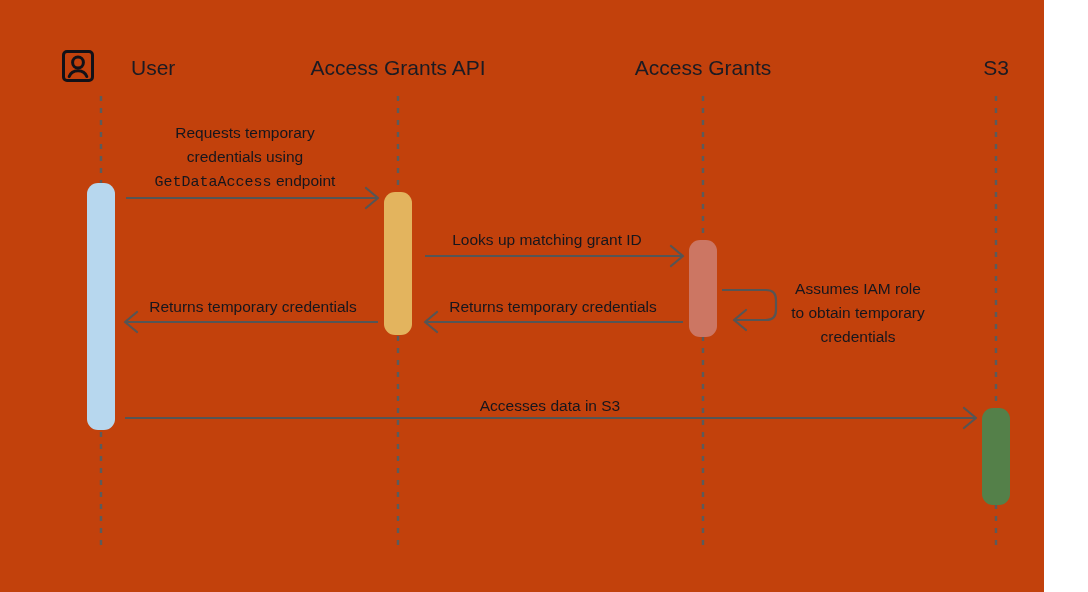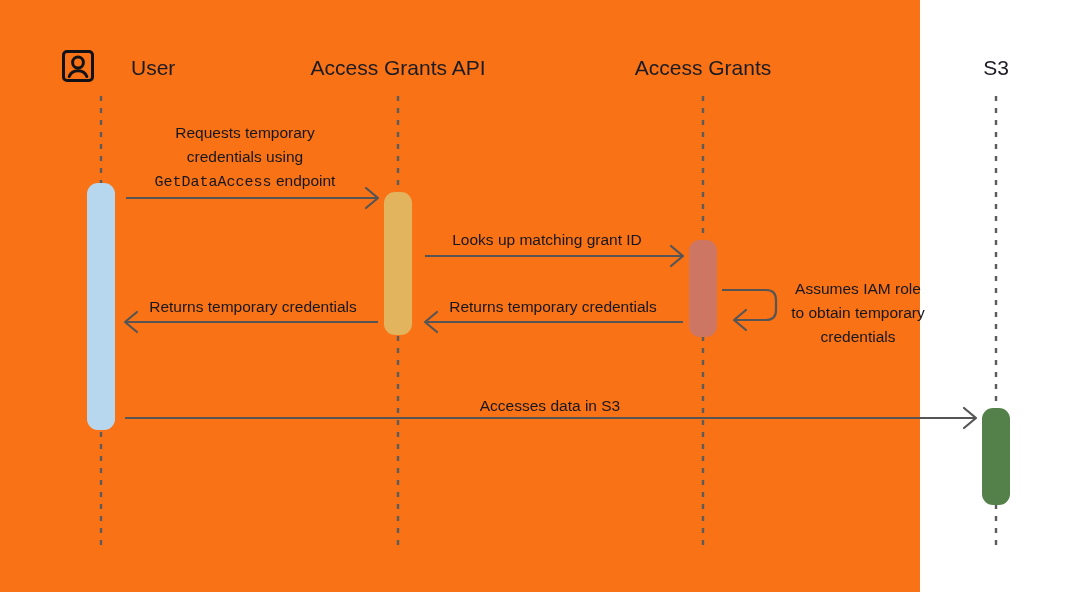--- a/index.html
+++ b/index.html
@@ -9,23 +9,23 @@
   }
   body {
     width: 1088px;
     height: 592px;
     font-family: "Liberation Sans", sans-serif;
     color: #1b1b23;
     overflow: hidden;
   }
   #diagram-root {
     position: relative;
-    width: 920px;
+    width: 1044px;
     height: 592px;
-    background: #f97316;
+    background: #c2410c;
   }
   svg#diagram-canvas {
     position: absolute;
     left: 0;
     top: 0;
     width: 1088px;
     height: 592px;
     display: block;
   }
   .lifeline-title {

